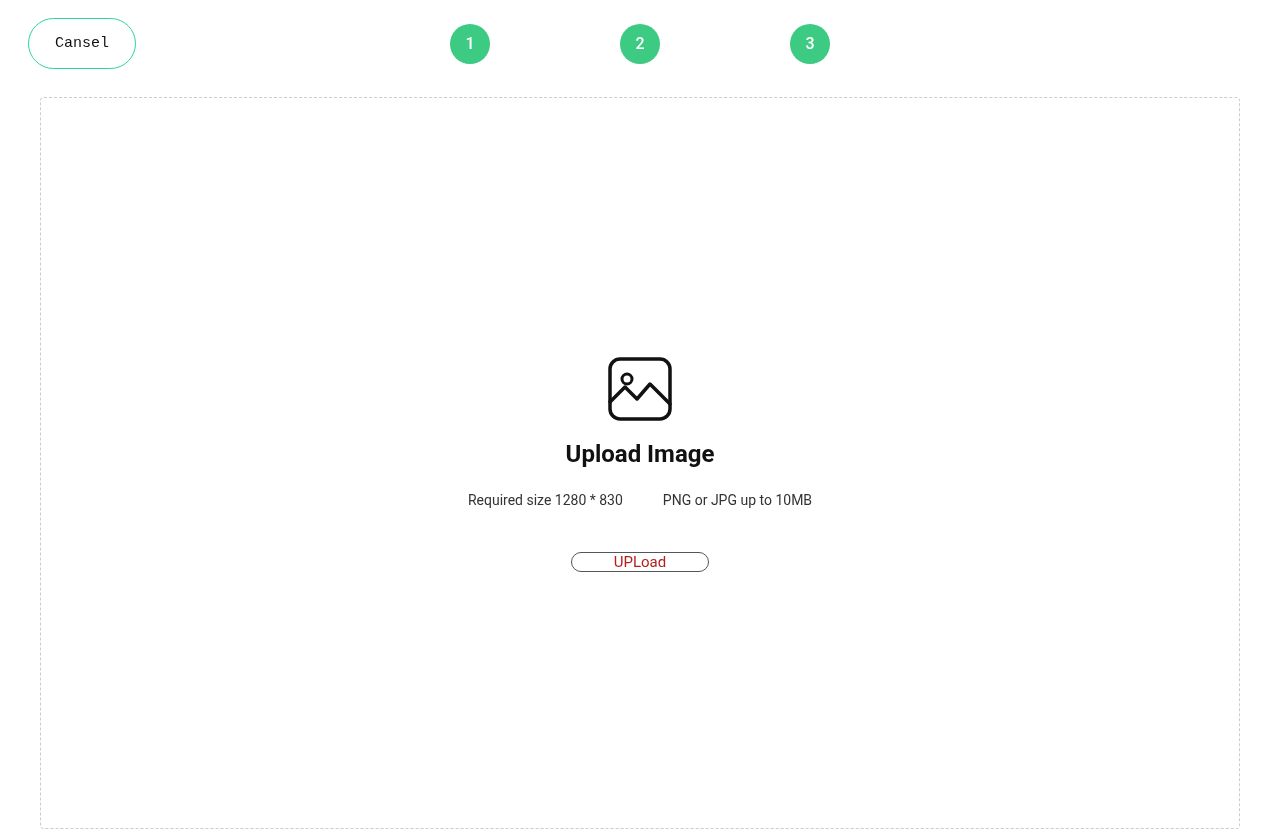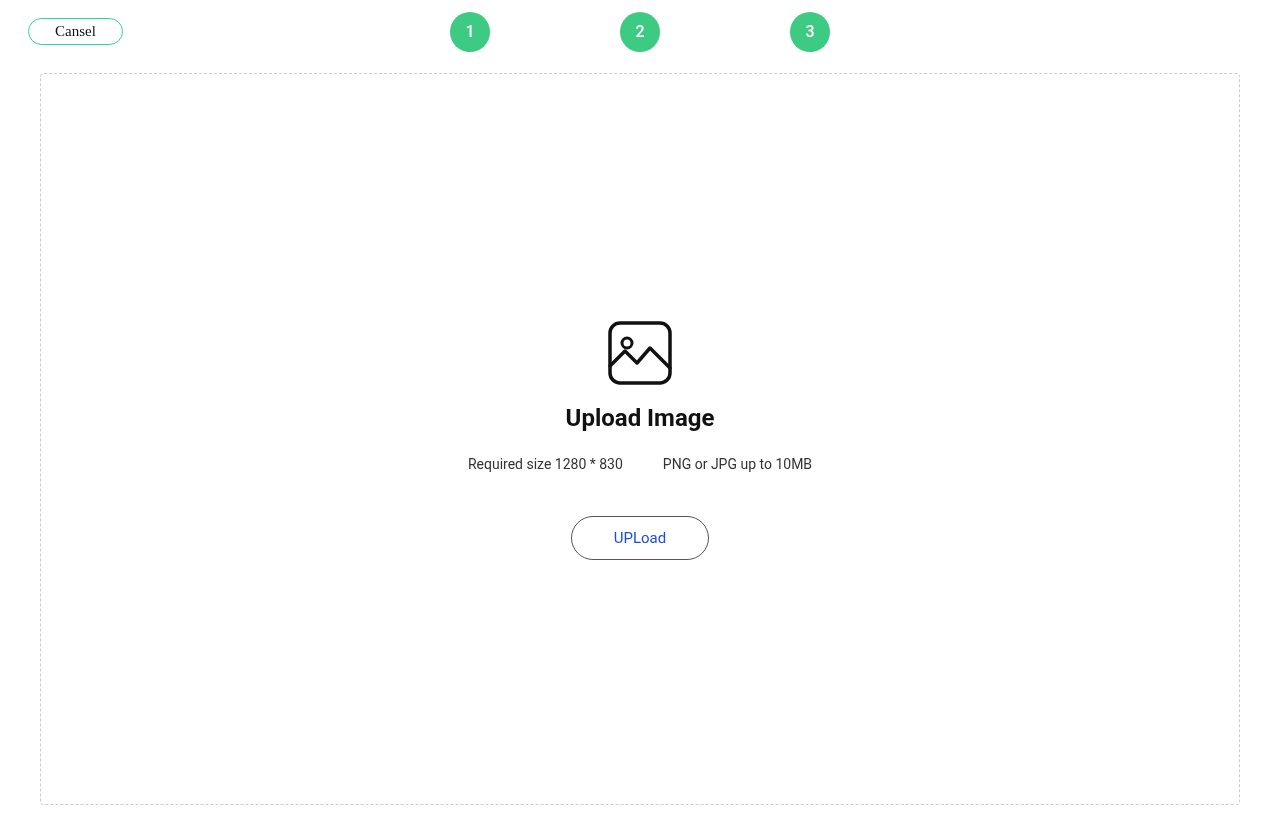--- a/index.html
+++ b/index.html
@@ -23,25 +23,25 @@
       align-items: center;
       justify-content: space-between;
       padding: 18px 28px;
       position: relative;
     }
 
     .cancel-button {
       border: 1.5px solid #2dd4a0;
       background: transparent;
       color: #111;
-      padding: 4px 26px;
+      padding: 16px 26px;
       border-radius: 50px;
       font-size: 15px;
       cursor: pointer;
-      font-family: Liberation Serif, serif;
+      font-family: Liberation Mono, monospace;
     }
 
     .step-indicators {
       display: flex;
       align-items: center;
       gap: 130px;
       position: absolute;
       left: 50%;
       transform: translateX(-50%);
     }
@@ -112,22 +112,22 @@
     }
 
     .upload-meta span {
       font-size: 14px;
       color: #333;
     }
 
     .upload-button {
       border: 1.5px solid #555;
       background: transparent;
-      color: #1d4ed8;
-      padding: 12px 42px;
+      color: #b91c1c;
+      padding: 0 42px;
       border-radius: 50px;
       font-size: 15px;
       cursor: pointer;
       font-family: inherit;
       margin-top: 18px;
     }
   </style>
 </head>
 <body>
 

